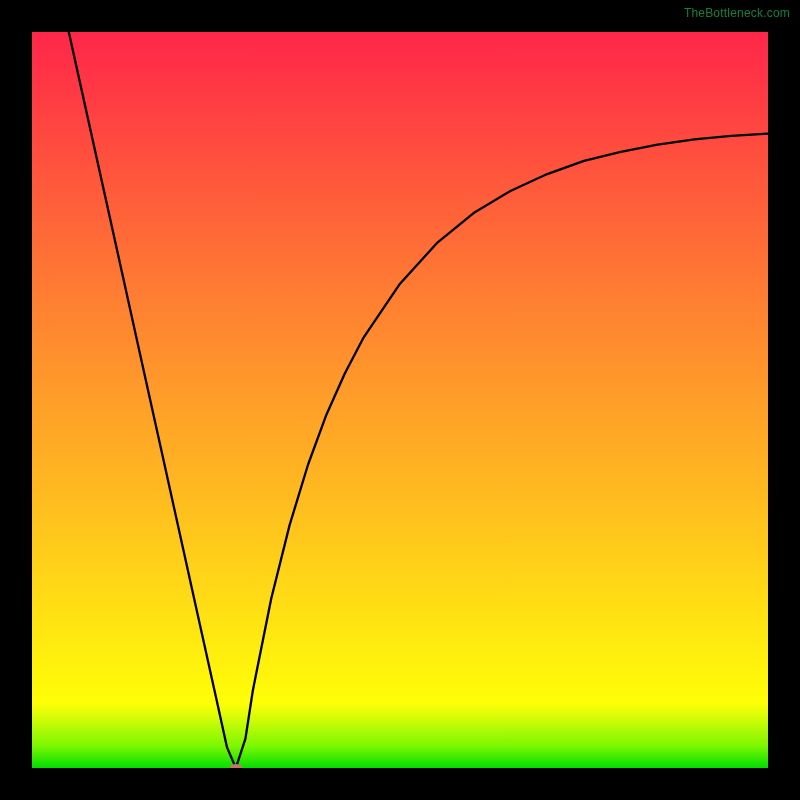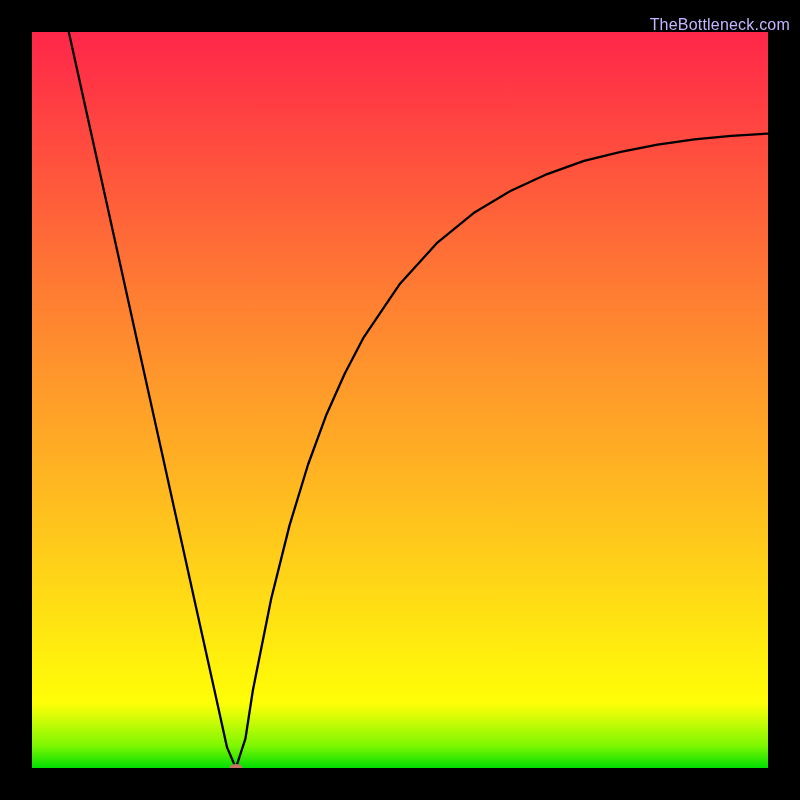--- a/index.html
+++ b/index.html
@@ -85,24 +85,24 @@
   }
   .marker {
     position: absolute;
     width: 13px;
     height: 8px;
     border-radius: 50%;
     transform: translate(-50%, -50%);
   }
   .watermark {
     position: absolute;
-    top: 16px;
+    top: 6px;
     right: 10px;
-    color: #c4b5fd;
-    font-size: 16px;
+    color: #15803d;
+    font-size: 12px;
     font-weight: 500;
     letter-spacing: 0.2px;
   }
 </style>
 </head>
 <body>
 
 <div class="frame">
 
   <div class="plot-area">

